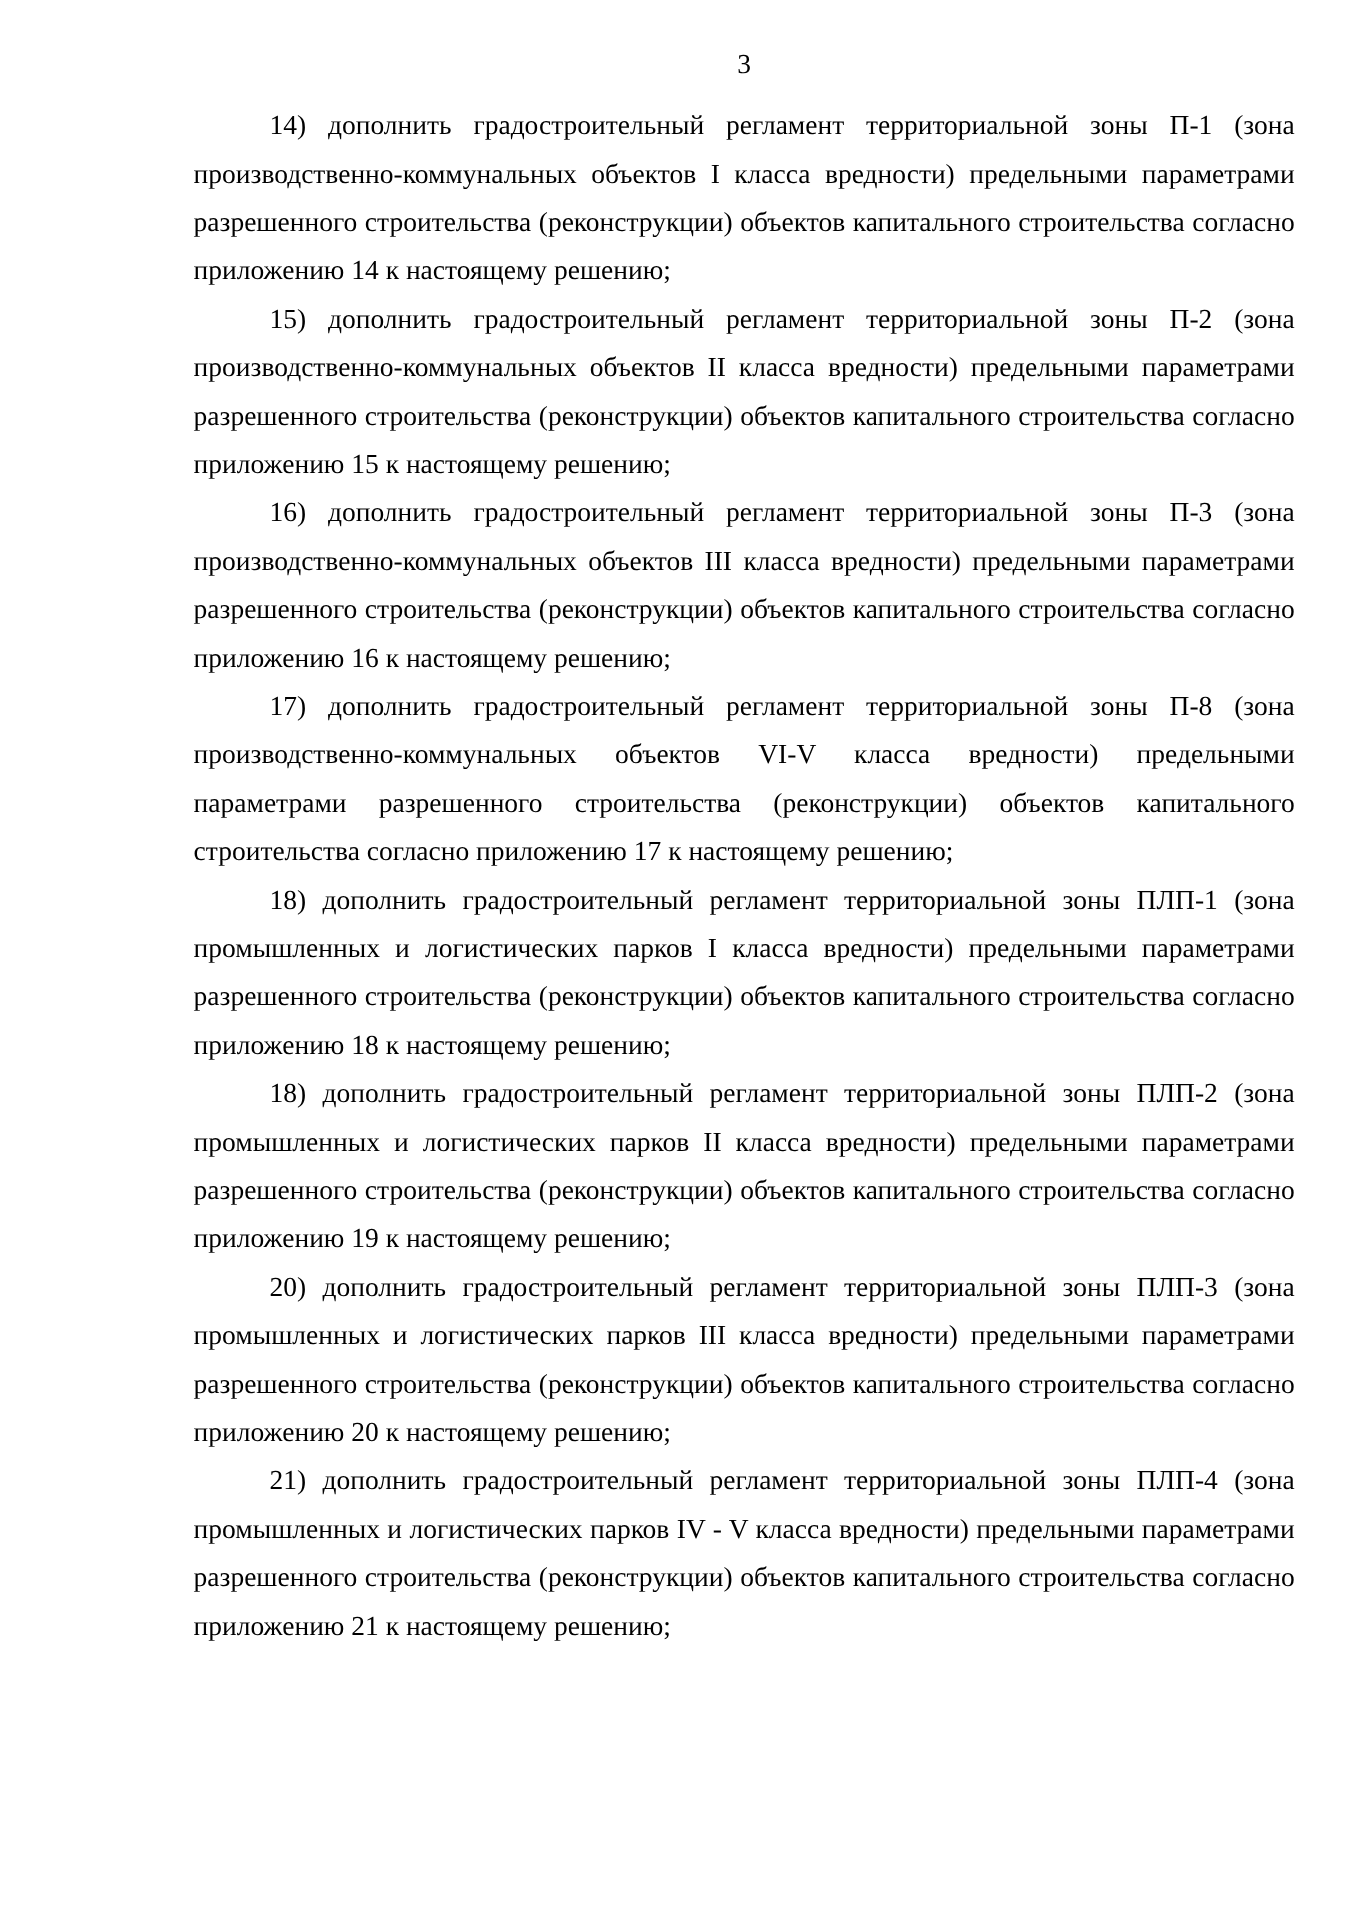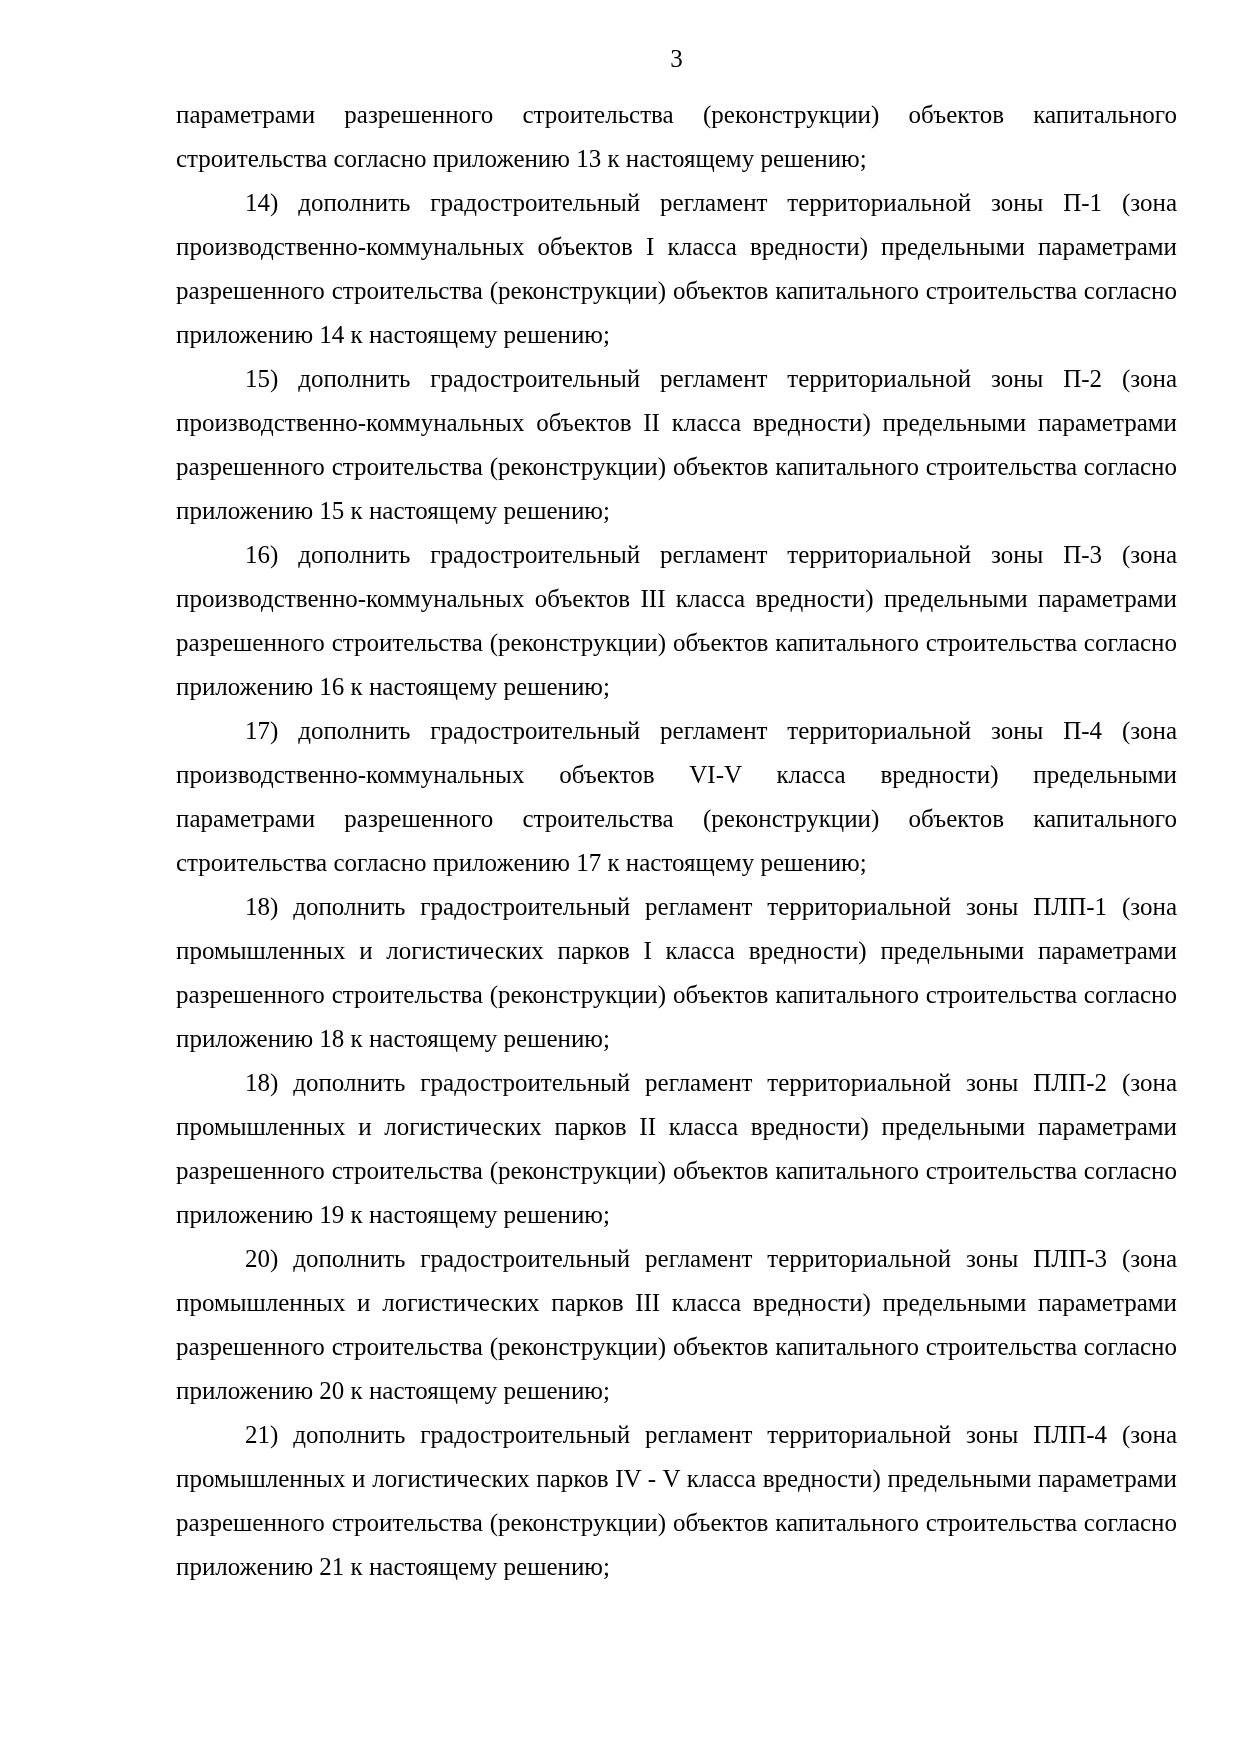--- a/index.html
+++ b/index.html
@@ -46,23 +46,22 @@
   .para.indent {
     text-indent: 69px;
   }
 </style>
 </head>
 <body>
 
 <div class="page">
   <div class="page-number">3</div>
   <div class="content" id="document-body">
-      <p class="para">параметрами разрешенного строительства (реконструкции) объектов капитального строительства согласно приложению 13 к настоящему решению;</p>
       <p class="para indent">14) дополнить градостроительный регламент территориальной зоны П-1 (зона производственно-коммунальных объектов I класса вредности) предельными параметрами разрешенного строительства (реконструкции) объектов капитального строительства согласно приложению 14 к настоящему решению;</p>
       <p class="para indent">15) дополнить градостроительный регламент территориальной зоны П-2 (зона производственно-коммунальных объектов II класса вредности) предельными параметрами разрешенного строительства (реконструкции) объектов капитального строительства согласно приложению 15 к настоящему решению;</p>
       <p class="para indent">16) дополнить градостроительный регламент территориальной зоны П-3 (зона производственно-коммунальных объектов III класса вредности) предельными параметрами разрешенного строительства (реконструкции) объектов капитального строительства согласно приложению 16 к настоящему решению;</p>
-      <p class="para indent">17) дополнить градостроительный регламент территориальной зоны П-4 (зона производственно-коммунальных объектов VI-V класса вредности) предельными параметрами разрешенного строительства (реконструкции) объектов капитального строительства согласно приложению 17 к настоящему решению;</p>
+      <p class="para indent">17) дополнить градостроительный регламент территориальной зоны П-8 (зона производственно-коммунальных объектов VI-V класса вредности) предельными параметрами разрешенного строительства (реконструкции) объектов капитального строительства согласно приложению 17 к настоящему решению;</p>
       <p class="para indent">18) дополнить градостроительный регламент территориальной зоны ПЛП-1 (зона промышленных и логистических парков I класса вредности) предельными параметрами разрешенного строительства (реконструкции) объектов капитального строительства согласно приложению 18 к настоящему решению;</p>
       <p class="para indent">18) дополнить градостроительный регламент территориальной зоны ПЛП-2 (зона промышленных и логистических парков II класса вредности) предельными параметрами разрешенного строительства (реконструкции) объектов капитального строительства согласно приложению 19 к настоящему решению;</p>
       <p class="para indent">20) дополнить градостроительный регламент территориальной зоны ПЛП-3 (зона промышленных и логистических парков III класса вредности) предельными параметрами разрешенного строительства (реконструкции) объектов капитального строительства согласно приложению 20 к настоящему решению;</p>
       <p class="para indent">21) дополнить градостроительный регламент территориальной зоны ПЛП-4 (зона промышленных и логистических парков IV - V класса вредности) предельными параметрами разрешенного строительства (реконструкции) объектов капитального строительства согласно приложению 21 к настоящему решению;</p>
     </div>
 </div>
 
 </body></html>

